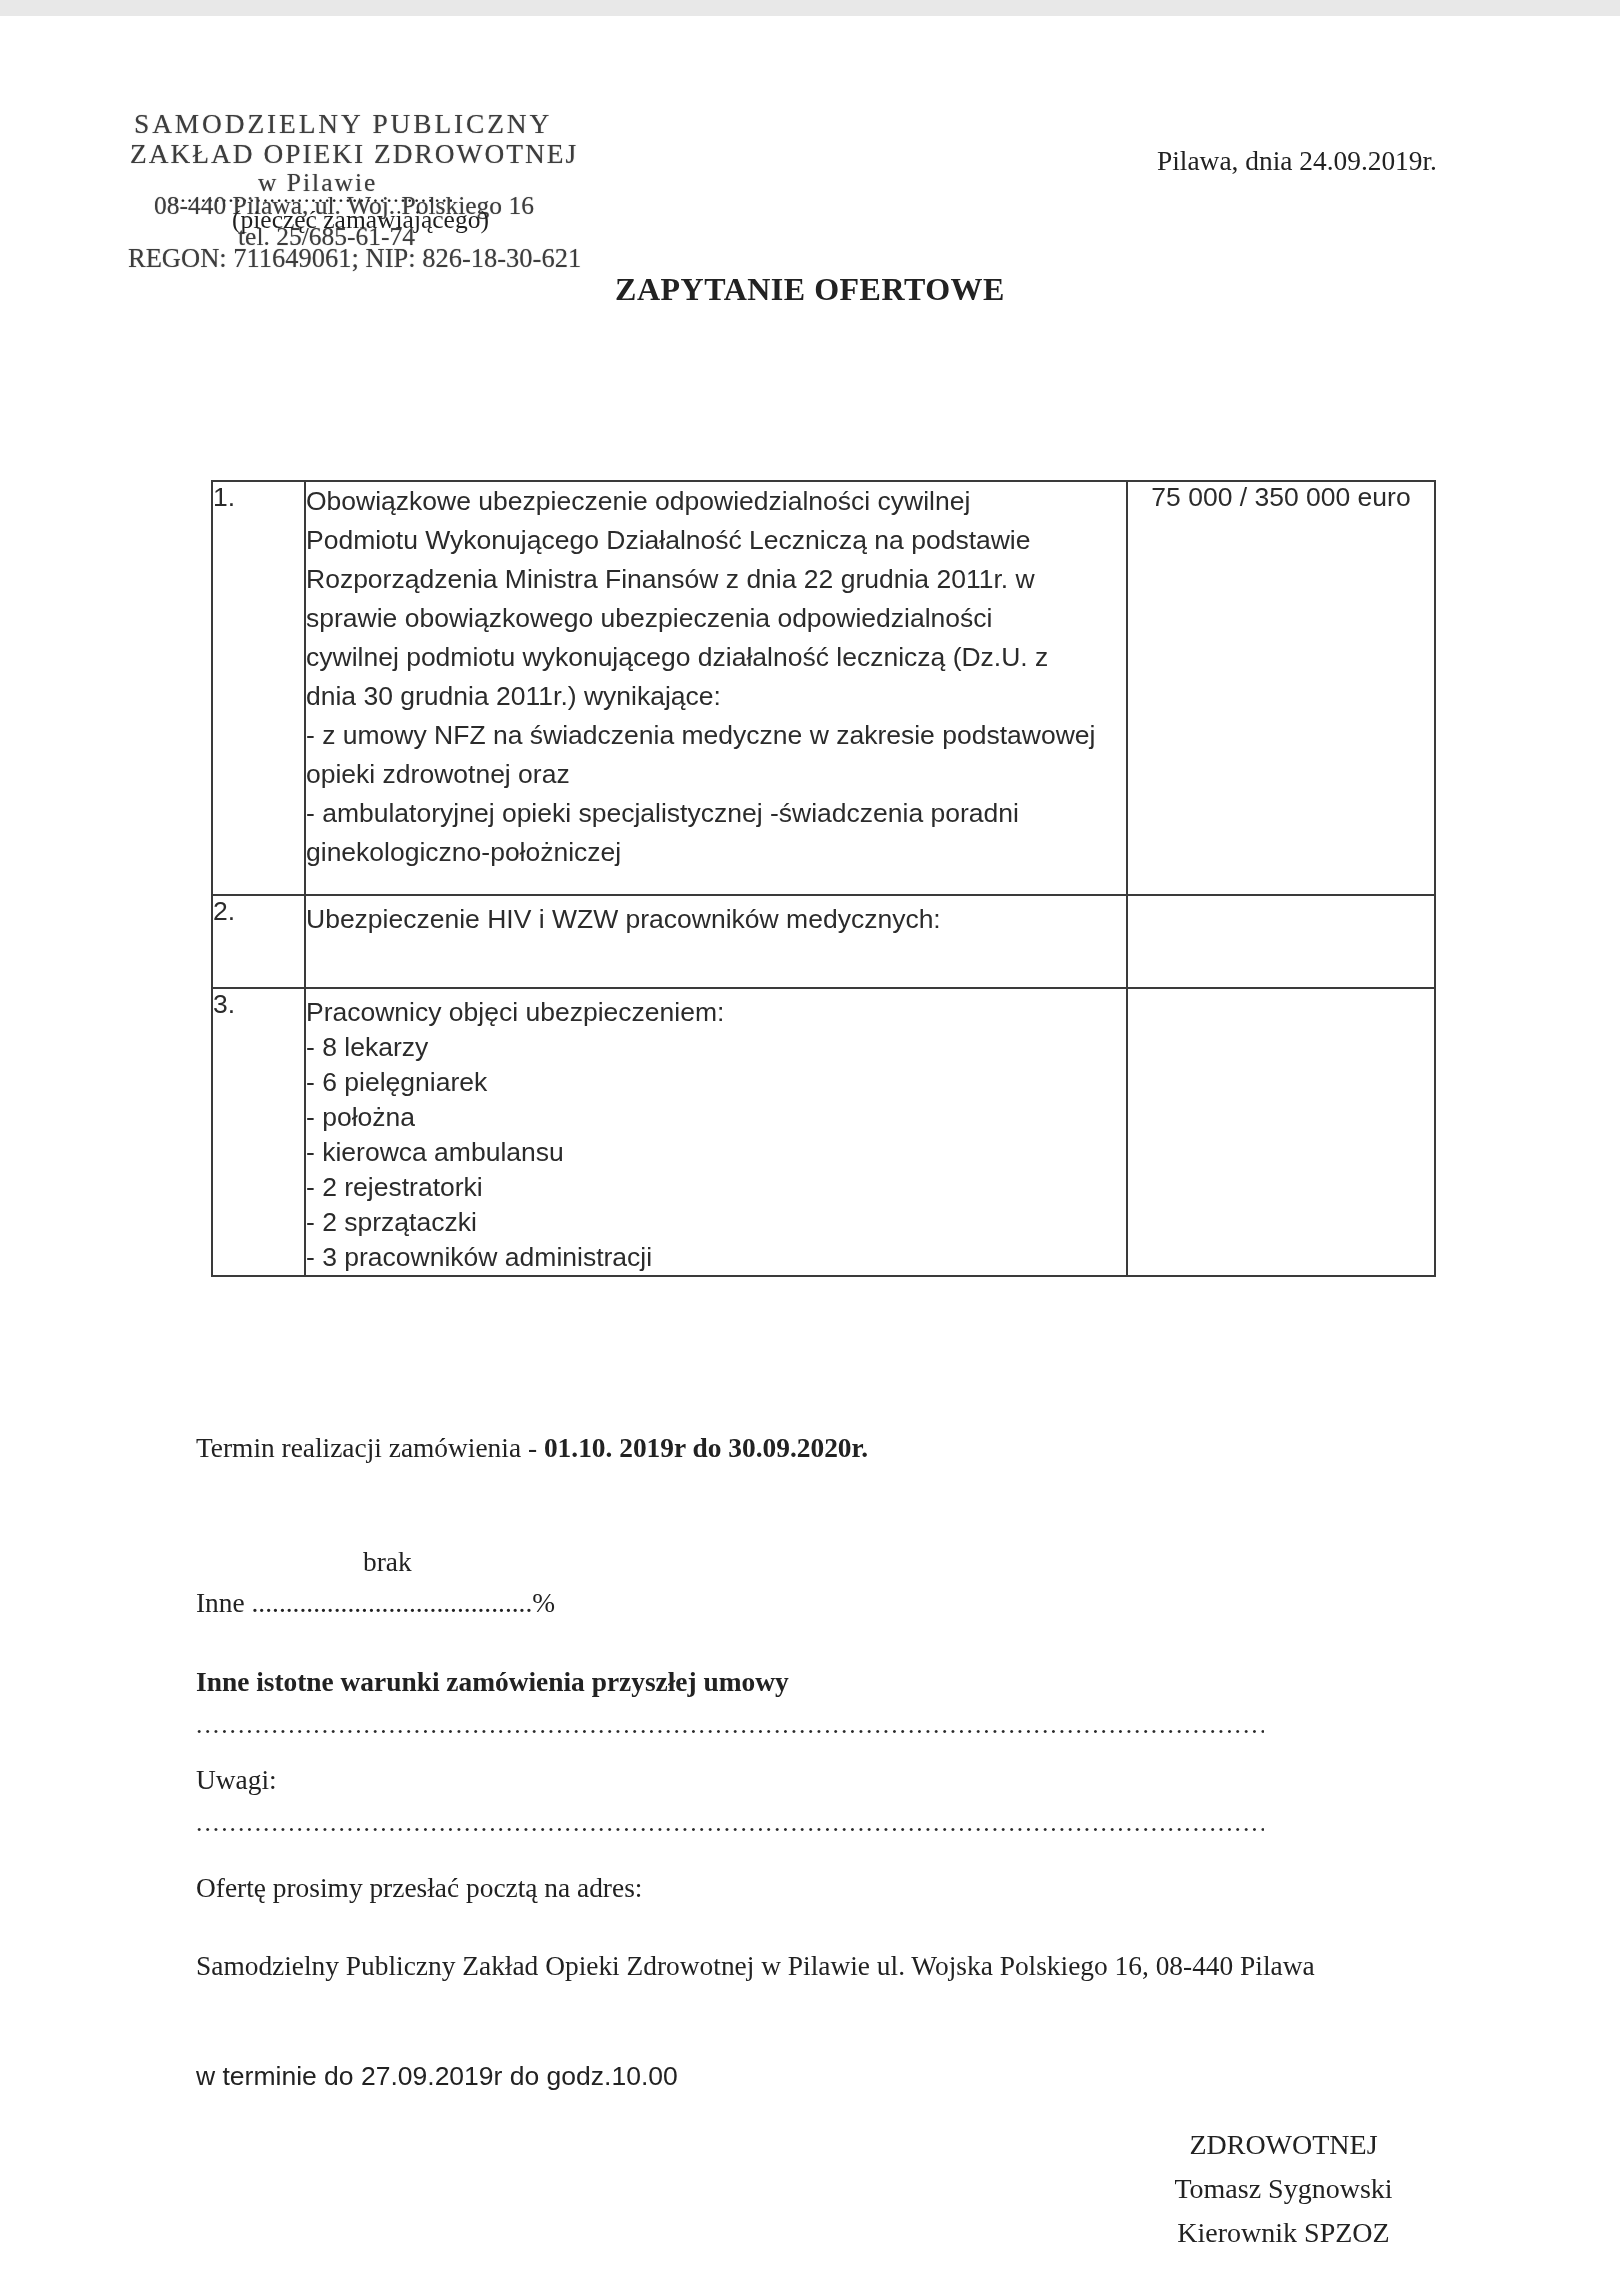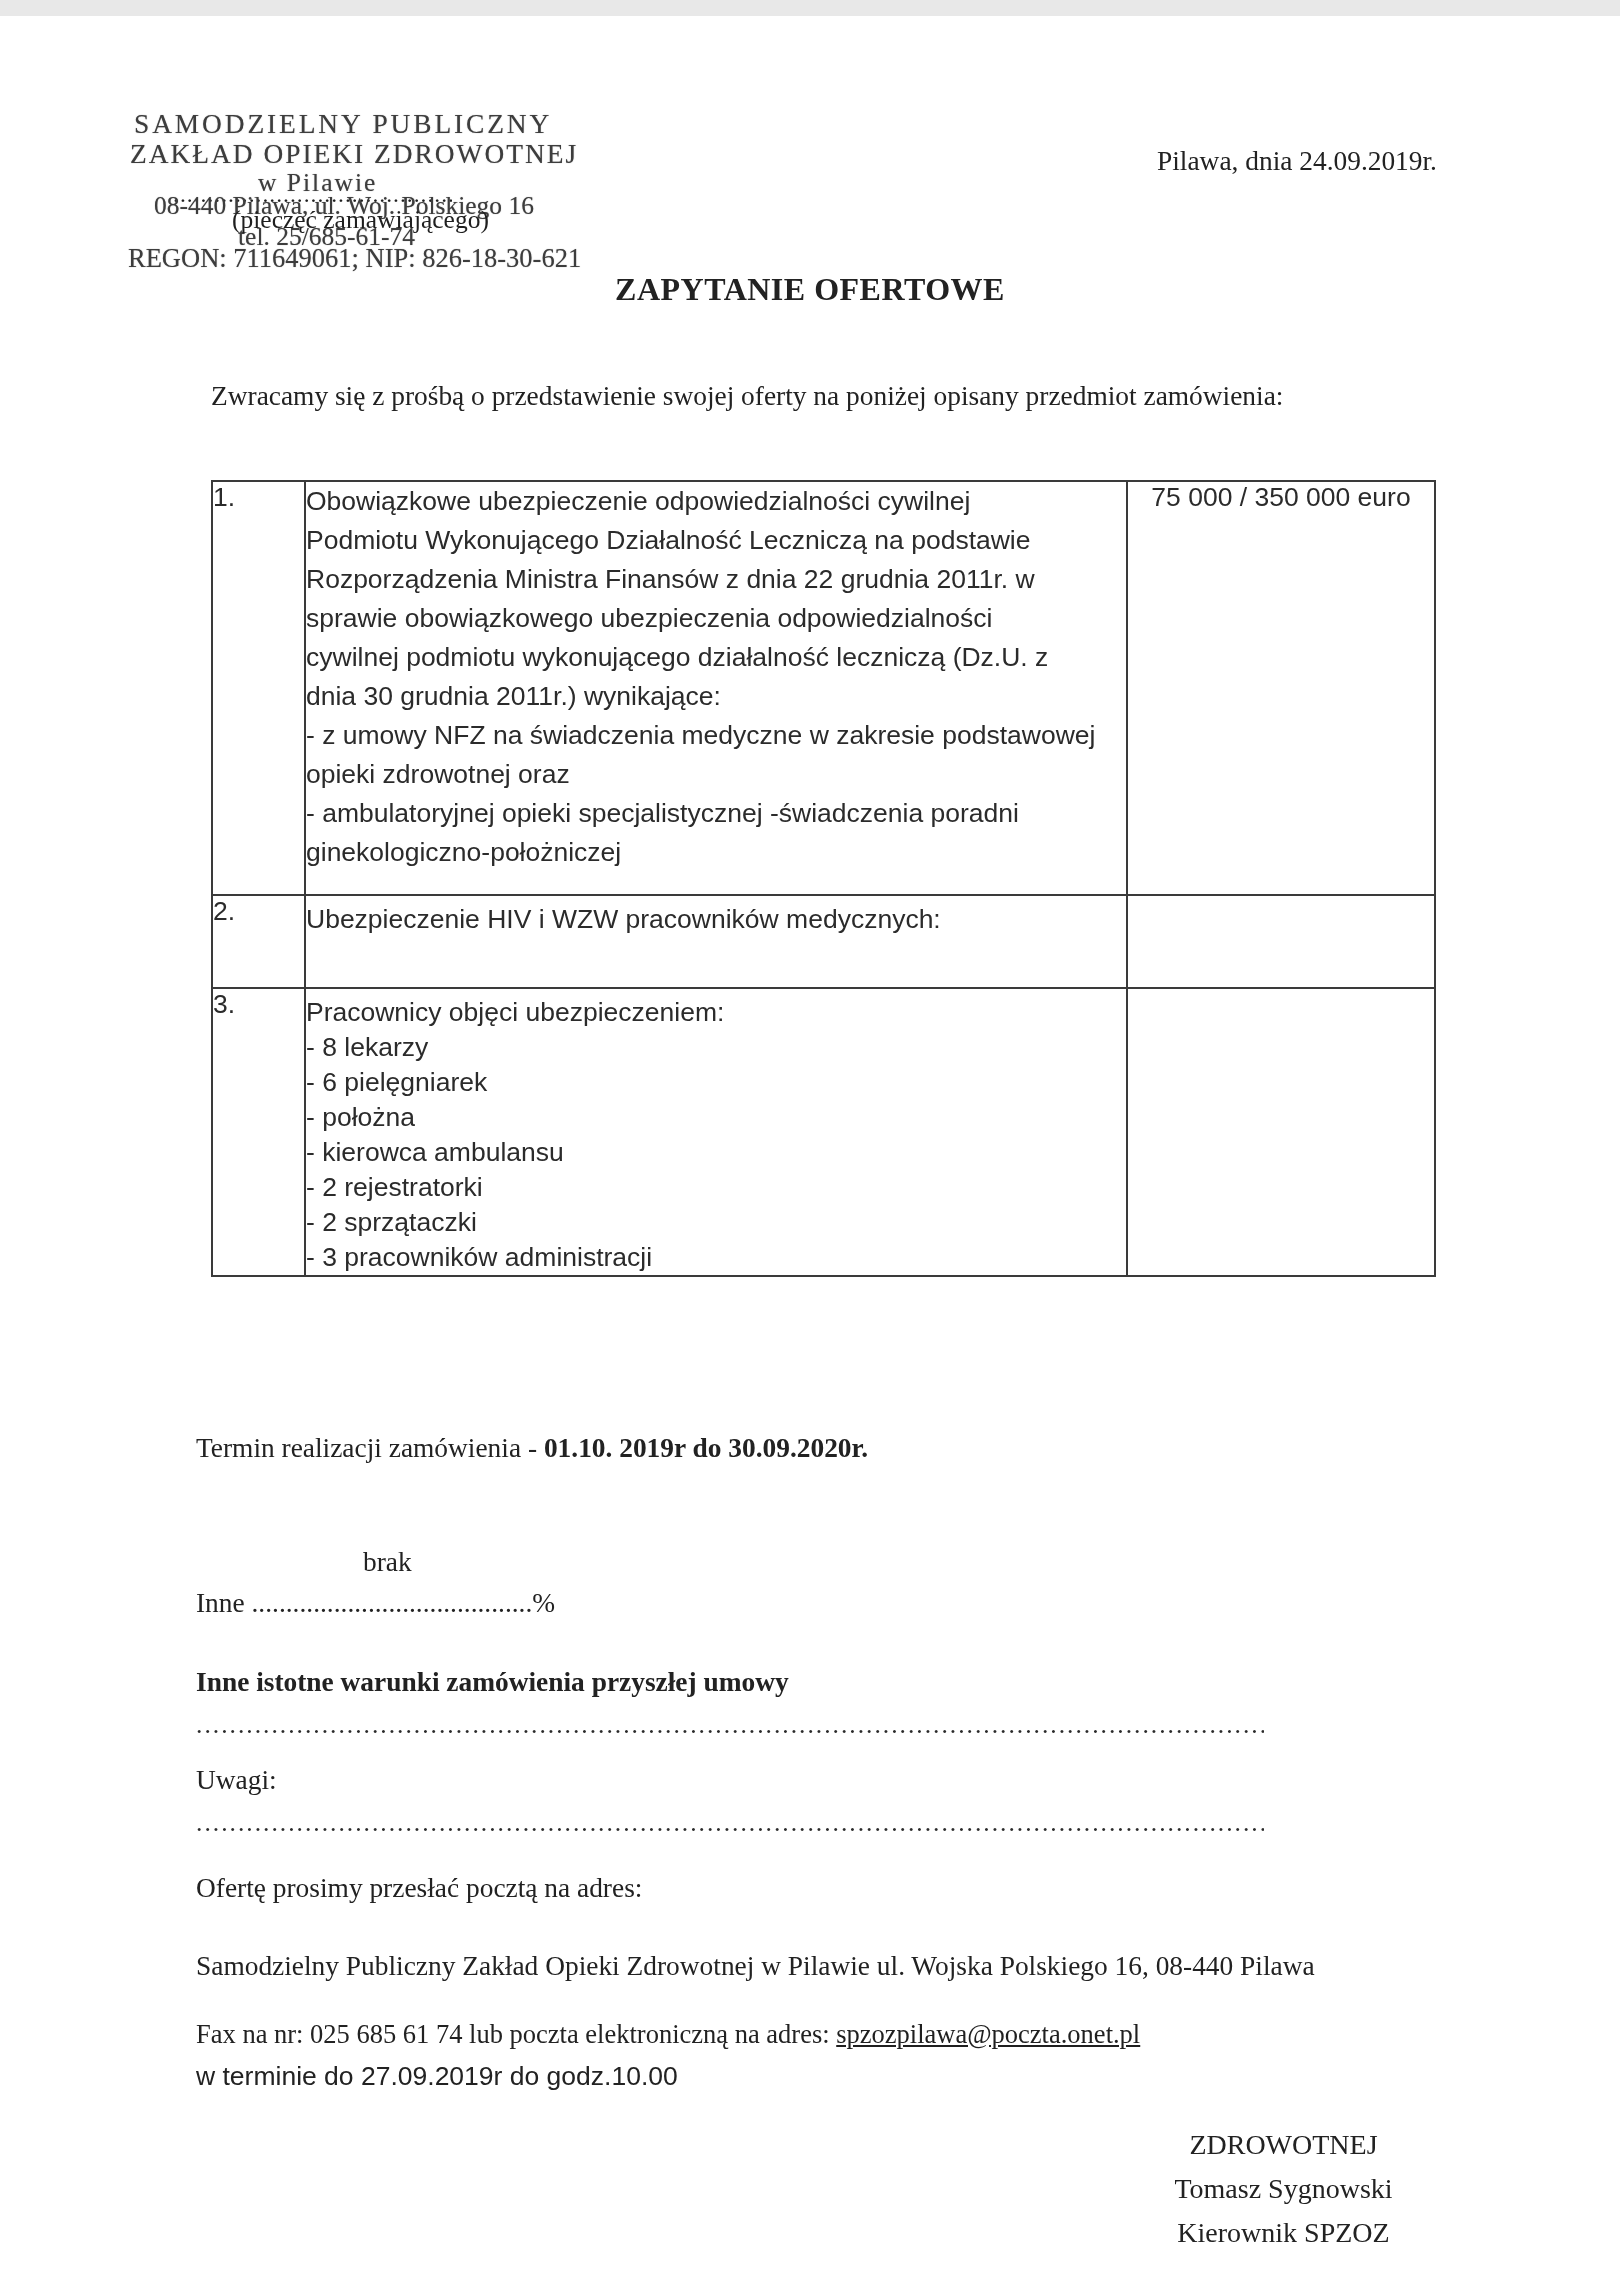--- a/index.html
+++ b/index.html
@@ -93,21 +93,20 @@
   <div class="stamp-line stamp-l2">ZAKŁAD OPIEKI ZDROWOTNEJ</div>
   <div class="stamp-line stamp-l3">w Pilawie</div>
   <div class="abs pieczec-dots">............................................</div>
   <div class="stamp-line stamp-l4">08-440 Pilawa, ul. Woj. Polskiego 16</div>
   <div class="abs pieczec-label">(pieczęć zamawiającego)</div>
   <div class="stamp-line stamp-l5">tel. 25/685-61-74</div>
   <div class="stamp-line stamp-l6">REGON: 711649061; NIP: 826-18-30-621</div>
 
   <div class="abs date-line">Pilawa, dnia  24.09.2019r.</div>
   <div class="abs doc-title">ZAPYTANIE OFERTOWE</div>
-  <div class="abs intro">Zwracamy się z prośbą o przedstawienie swojej oferty na poniżej opisany przedmiot zamówienia:</div>
 
   <table class="offer">
     <colgroup>
         <col class="c-lp">
         <col class="c-zakres">
         <col class="c-suma">
       </colgroup>
     <tbody>
     <tr class="r1">
       <td class="td-lp">1.</td>
@@ -146,21 +145,20 @@
   <div class="abs line termin"><span>Termin realizacji zamówienia - </span><b>01.10. 2019r do 30.09.2020r.</b></div>
   <div class="abs line brak">brak</div>
   <div class="abs line inne-pct">Inne .........................................%</div>
   <div class="abs line inne-warunki">Inne istotne warunki zamówienia przyszłej umowy</div>
   <div class="abs dots-long">........................................................................................................................................................</div>
   <div class="abs line uwagi">Uwagi:</div>
   <div class="abs dots-long dots-long2">........................................................................................................................................................</div>
 
   <div class="abs line oferta">Ofertę prosimy przesłać pocztą na adres:</div>
   <div class="abs line address">Samodzielny Publiczny Zakład Opieki Zdrowotnej w Pilawie  ul. Wojska Polskiego 16, 08-440 Pilawa</div>
-  <div class="abs fax"><span>Fax na nr: 025 685 61 74 lub poczta elektroniczną na adres: </span><span class="email-link">spzozpilawa@poczta.onet.pl</span></div>
   <div class="abs wterminie">w terminie  do 27.09.2019r do godz.10.00</div>
 
   <div class="abs signature">
     <div>ZDROWOTNEJ</div>
     <div>Tomasz Sygnowski</div>
     <div>Kierownik SPZOZ</div>
   </div>
 
   <div class="abs scan-bar"></div>
 

